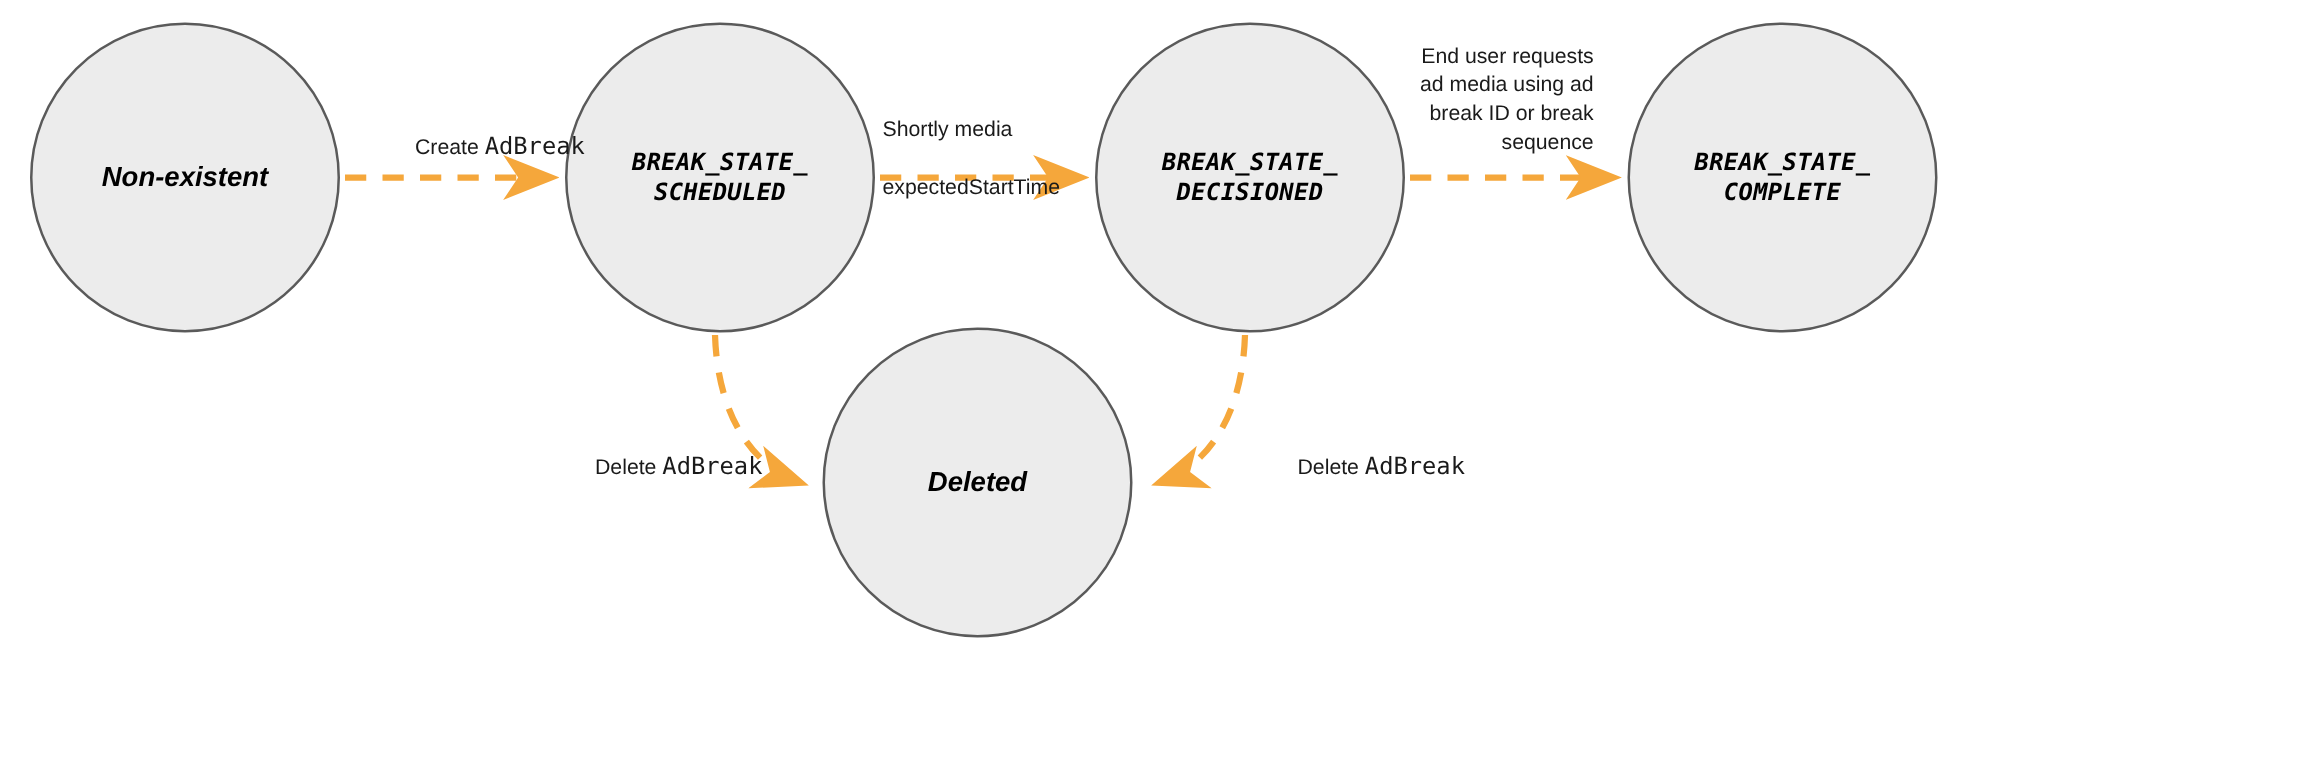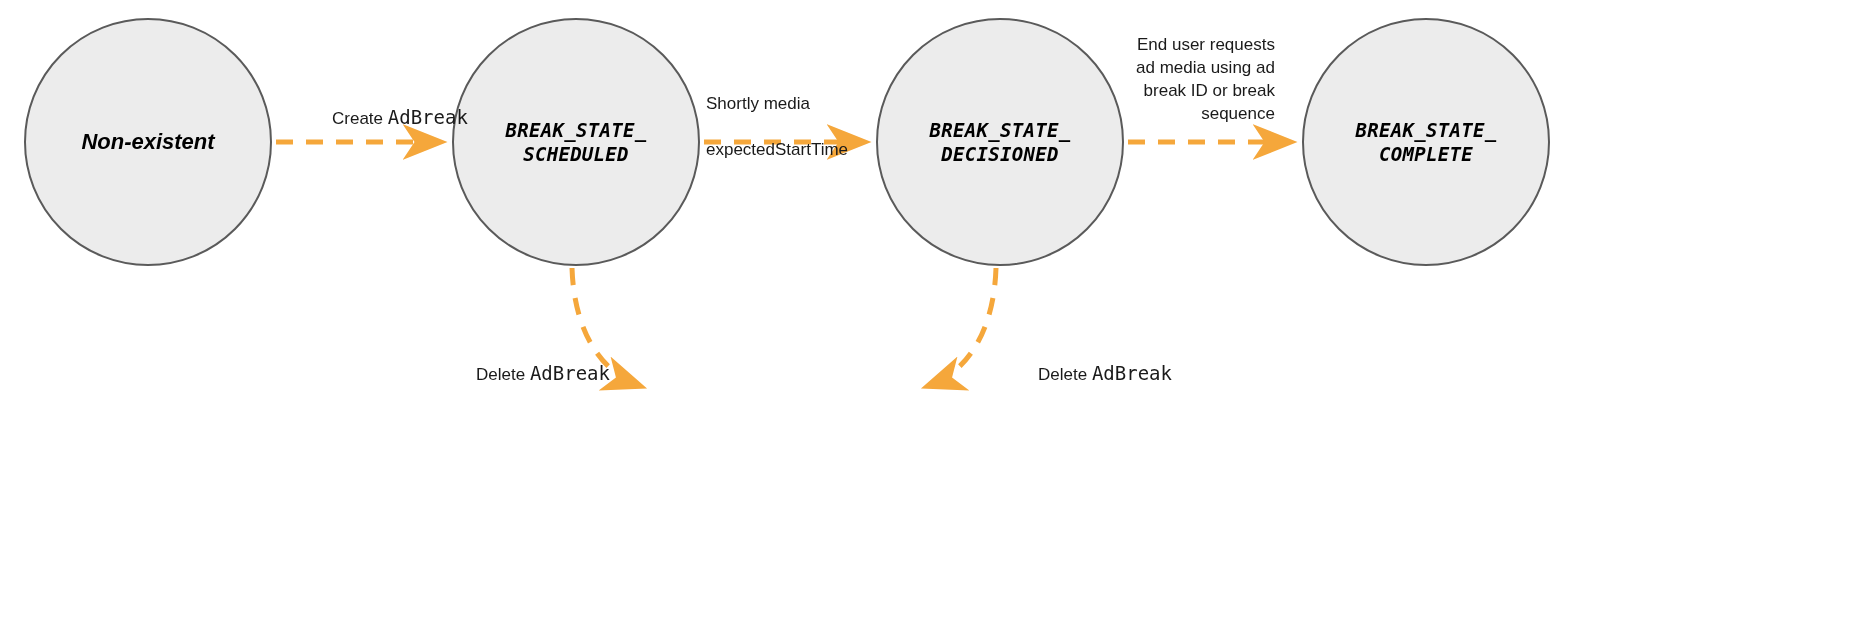--- a/index.html
+++ b/index.html
@@ -126,20 +126,23 @@
   <div class="node" id="node-decisioned">
     <div class="node-label mono">BREAK_STATE_
 DECISIONED</div>
   </div>
 
   <div class="node" id="node-complete">
     <div class="node-label mono">BREAK_STATE_
 COMPLETE</div>
   </div>
 
+  <div class="node" id="node-deleted">
+    <div class="node-label sans">Deleted</div>
+  </div>
 
   <div class="edge-label" id="label-create">
     <span class="sans-part">Create </span><span class="mono-part">AdBreak</span>
   </div>
 
   <div class="edge-label" id="label-shortly">
     <div class="block-sans">Shortly media</div>
     <div class="block-mono">expectedStartTime</div>
   </div>
 

